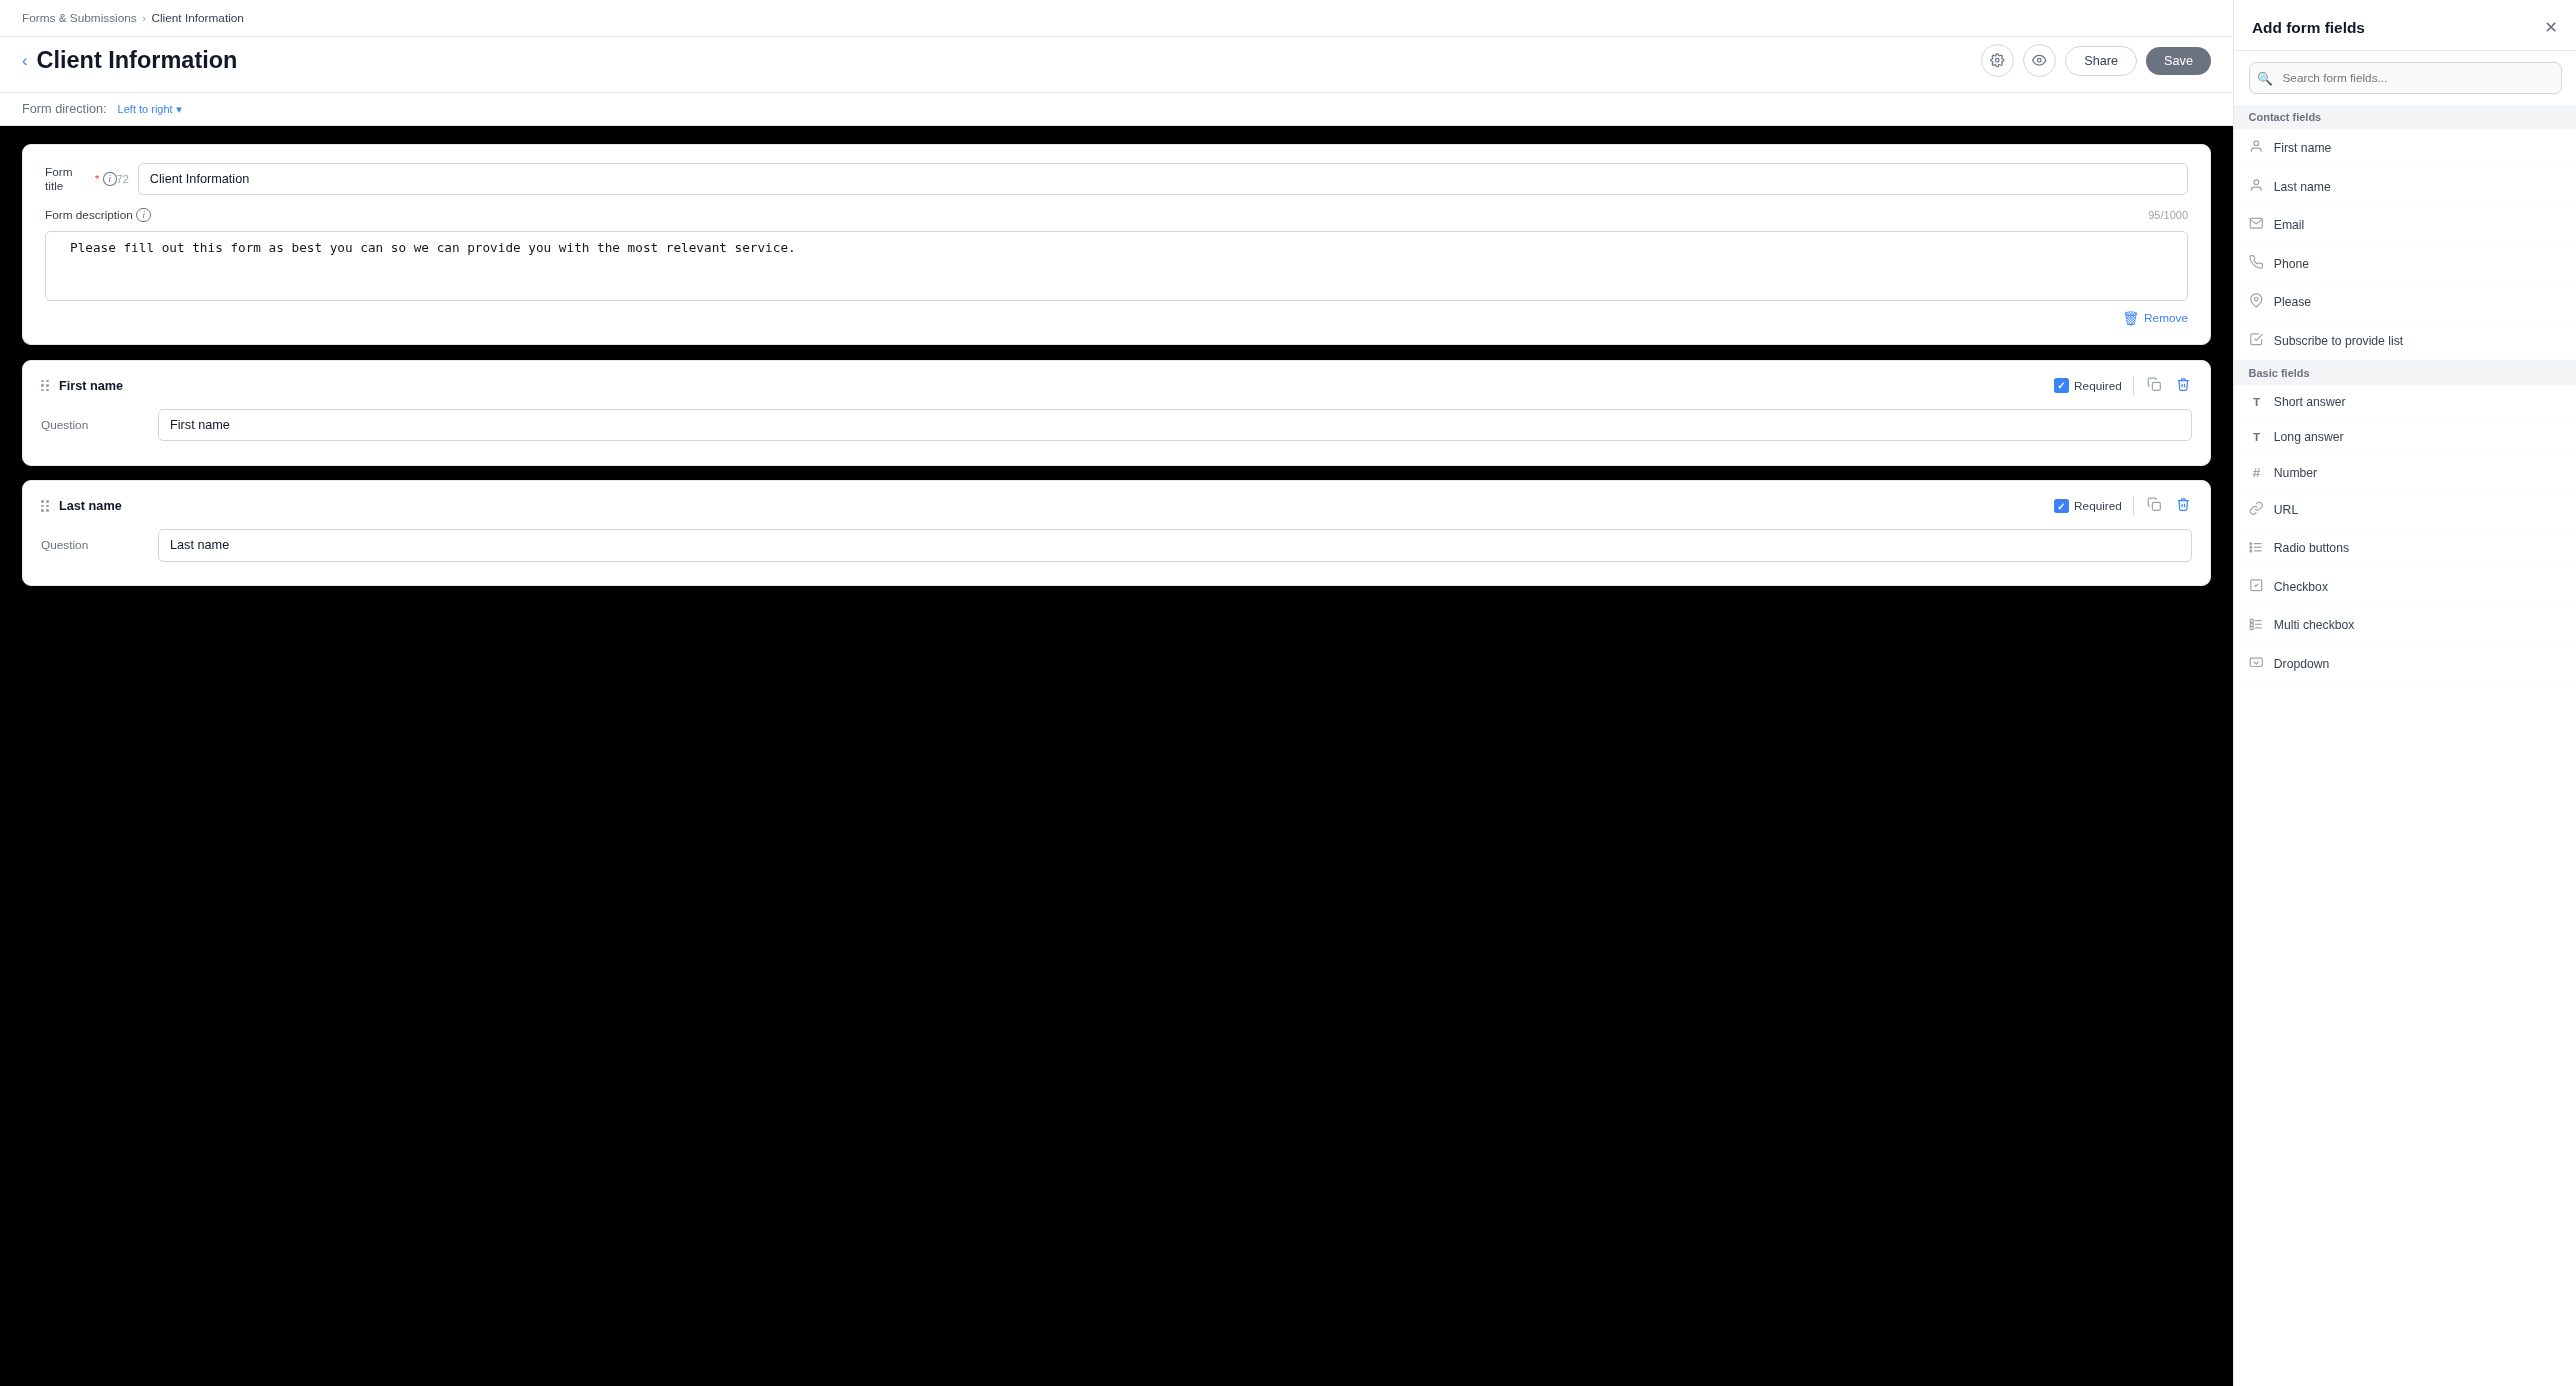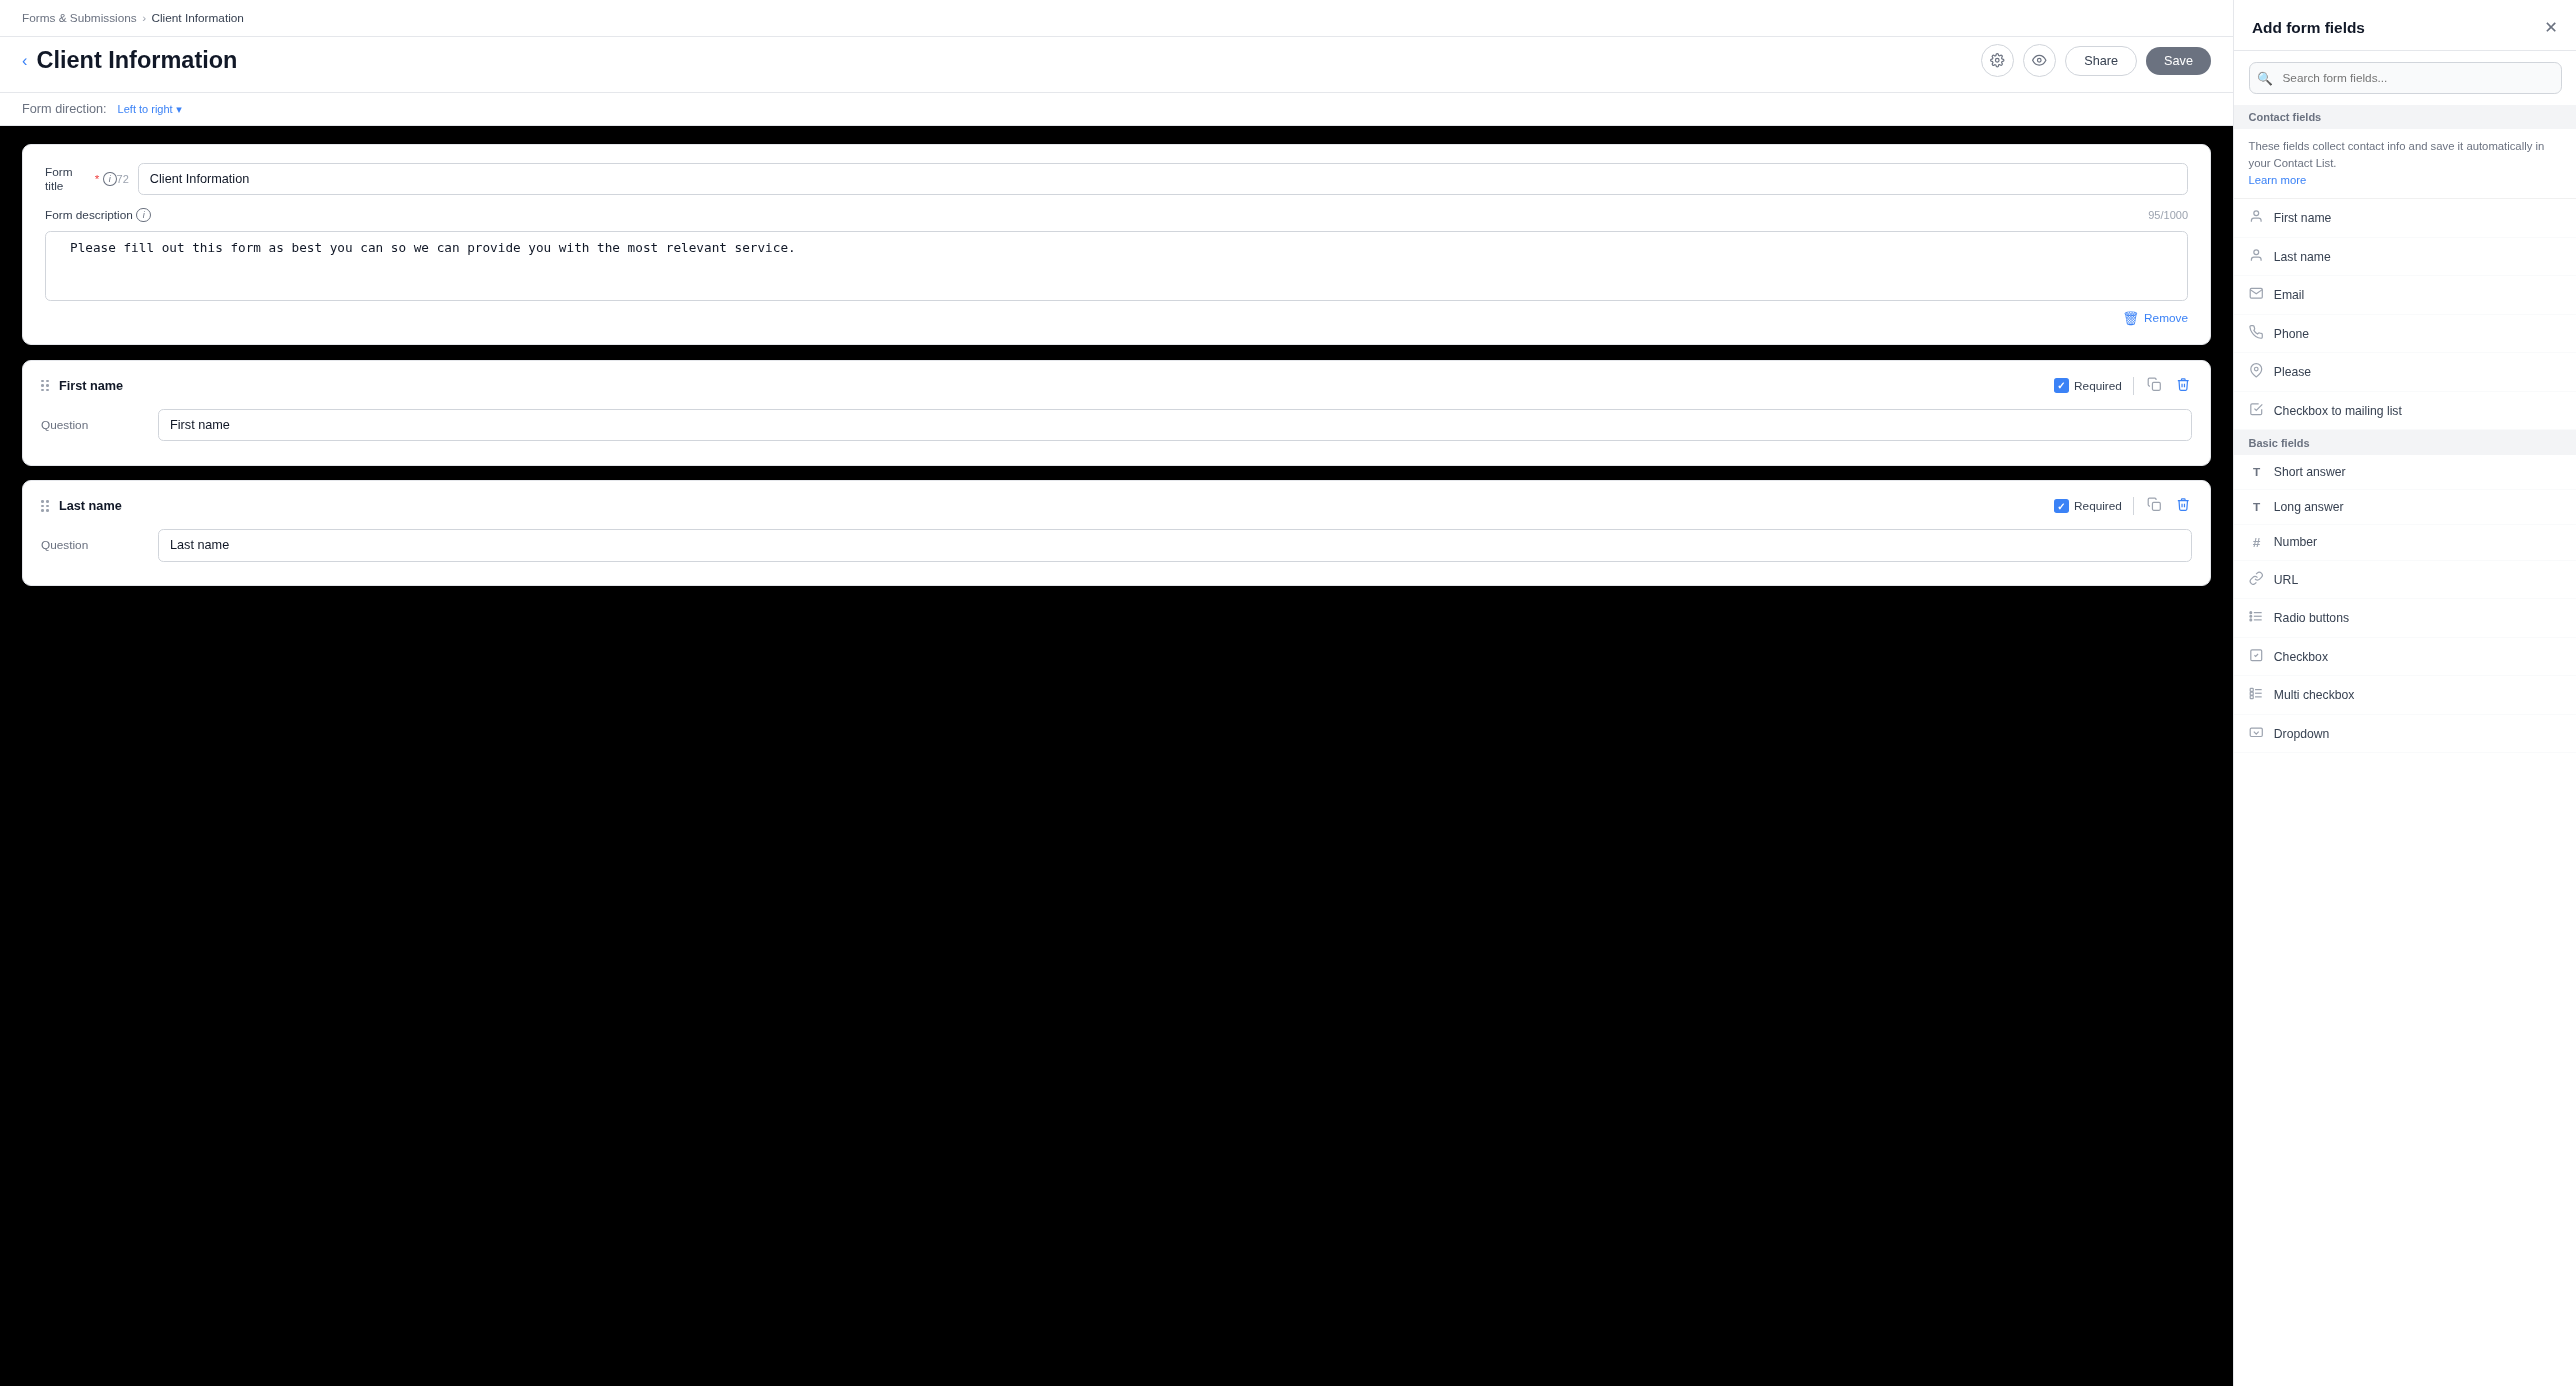--- a/index.html
+++ b/index.html
@@ -574,25 +574,20 @@
     <button class="close-icon-btn">✕</button>
   </div>
 
   <div class="search-box">
     <span class="search-icon">🔍</span>
     <input type="text" placeholder="Search form fields..." style="">
   </div>
 
   <div class="section-divider">Contact fields</div>
 
-  <div class="contact-fields-description">
-    <span>These fields collect contact info and save it automatically in your Contact List.</span>
-    <br>
-    <a href="#">Learn more</a>
-  </div>
 
   <div class="field-list-item">
     <span class="field-list-icon">
       <svg width="14.5" height="14.5" viewBox="0 0 24 24" fill="none" stroke="currentColor" stroke-width="2">
         <path d="M20 21v-2a4 4 0 0 0-4-4H8a4 4 0 0 0-4 4v2"></path>
         <circle cx="12" cy="7" r="4"></circle>
       </svg>
     </span>
     <span>First name</span>
   </div>
@@ -636,21 +631,21 @@
     <span>Please</span>
   </div>
 
   <div class="field-list-item">
     <span class="field-list-icon">
       <svg width="14.5" height="14.5" viewBox="0 0 24 24" fill="none" stroke="currentColor" stroke-width="2">
         <polyline points="9 11 12 14 22 4"></polyline>
         <path d="M21 12v7a2 2 0 0 1-2 2H5a2 2 0 0 1-2-2V5a2 2 0 0 1 2-2h11"></path>
       </svg>
     </span>
-    <span>Checkbox to mailing list</span>
+    <span>Subscribe to provide list</span>
   </div>
 
   <div class="section-divider">Basic fields</div>
 
   <div class="field-list-item">
     <span class="field-list-icon" style="font-weight:bold; color:#6b7280; font-size:11.8px;">T</span>
     <span>Short answer</span>
   </div>
 
   <div class="field-list-item">

